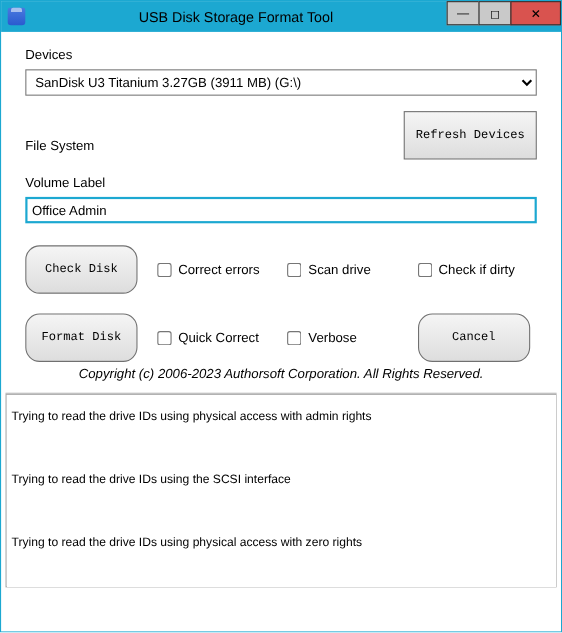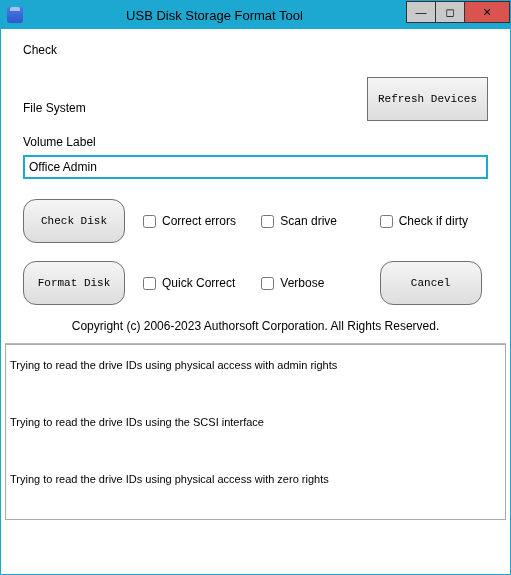--- a/index.html
+++ b/index.html
@@ -107,21 +107,22 @@
     column-gap: 10px;
     align-items:center;
     margin-top: 6px;
   }
   .options .btn { width: 102px; min-width:0;border-radius:13px;}
   .chk { display:flex; align-items:center; gap:6px; font-size:12px;}
   .chk input { width:13px; height:13px; margin:0; }
   .copyright {
     text-align:center;
     font-size: 12px;
-    margin: 14px 0 10px 0;
+    margin: 4px 0 10px 0;
+    font-style: italic;
   }
   .logwrap {
     margin: 0 -18px 0 -18px;
     border-top:1px solid #bbb;
   }
   .log {
     width: 100%;
     height: 176px;
     border: 1px solid #aaa;
     background:#fff;
@@ -144,21 +145,24 @@
     <div class="winbtns">
       <div class="winbtn">—</div>
       <div class="winbtn">◻</div>
       <div class="winbtn close">✕</div>
     </div>
   </div>
 
   <div class="client">
 
     <div class="row">
-      <div class="label">Check</div>
+      <div class="label">Devices</div>
+      <select>
+        <option>SanDisk U3 Titanium 3.27GB (3911 MB)  (G:\)</option>
+      </select>
     </div>
 
     <div class="row fs-row">
       <div class="sel">
         <div class="label">File System</div>
       </div>
       <button class="btn">Refresh Devices</button>
     </div>
 
     <div class="row vol">

